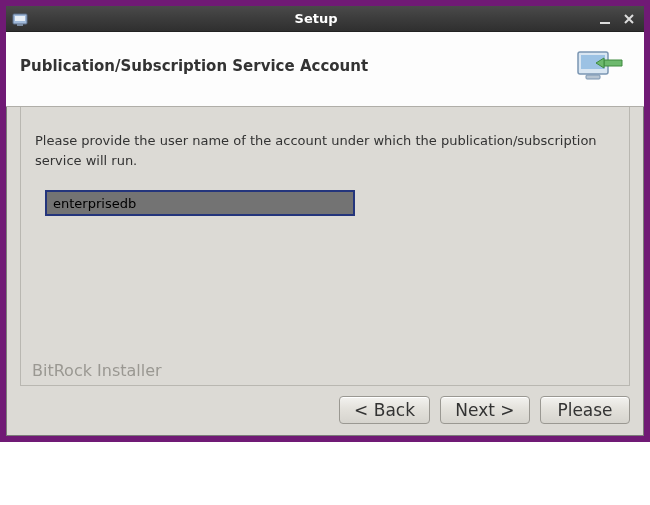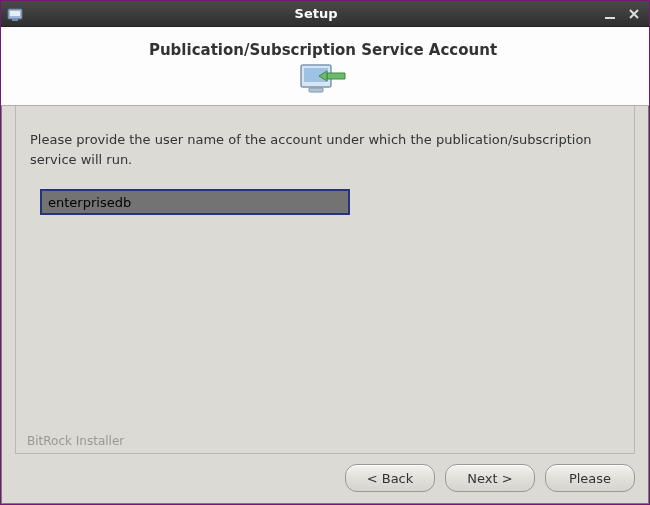--- a/index.html
+++ b/index.html
@@ -9,22 +9,22 @@
     background: #fff;
     font-family: "DejaVu Sans", "Liberation Sans", Arial, sans-serif;
     font-size: 13px;
     color: #333;
     width: 650px;
     height: 505px;
     overflow: hidden;
   }
   .window {
     width: 650px;
-    height: 505px;
-    border: 1px solid #701a75;
+    height: 442px;
+    border: 6px solid #701a75;
     background: #dcdad5;
     display: flex;
     flex-direction: column;
     box-shadow: inset 0 0 0 1px #7b7b78;
   }
   .titlebar {
     height: 26px;
     background: linear-gradient(to bottom, #4a4a4a 0%, #3c3c3c 50%, #2f2f2f 100%);
     display: flex;
     align-items: center;
@@ -50,24 +50,23 @@
   }
   .titlebar .win-btn {
     width: 18px; height: 16px;
     display: flex; align-items: center; justify-content: center;
     color: #eee;
     cursor: pointer;
   }
   .header-row {
     display: flex;
     align-items: center;
-    padding: 14px 18px 6px 14px;
+    padding: 14px 18px 20px 14px;
     background: #fdfdfd;
     border-bottom: 1px solid #b0aea8;
-    flex-direction: column;
   }
   .header-title {
     flex: 1;
     font-size: 15px;
     font-weight: bold;
     color: #333;
   }
   .header-icon {
     width: 52px; height: 40px;
     position: relative;
@@ -111,40 +110,40 @@
     outline: none;
     max-width: 310px;
   }
   .fieldset-label-wrap {
     position: absolute;
     left: 22px;
     bottom: 56px;
   }
   .fieldset-label {
     color: #9a9892;
-    font-size: 12px;
+    font-size: 16px;
     background: #dcdad5;
     padding: 0 4px;
   }
   .button-row {
     position: absolute;
     right: 14px;
     bottom: 12px;
     display: flex;
     gap: 10px;
   }
   .btn {
     min-width: 90px;
     height: 28px;
     border: 1px solid #9a9892;
-    border-radius: 12px;
+    border-radius: 4px;
     background: linear-gradient(to bottom, #f3f2ef 0%, #e2e0da 50%, #d6d4ce 100%);
     color: #333;
     font-family: inherit;
-    font-size: 13px;
+    font-size: 17px;
     cursor: pointer;
     padding: 0 14px;
     box-shadow: inset 0 1px 0 #fff;
   }
 </style>
 </head>
 <body>
 
 <div class="window">
 

